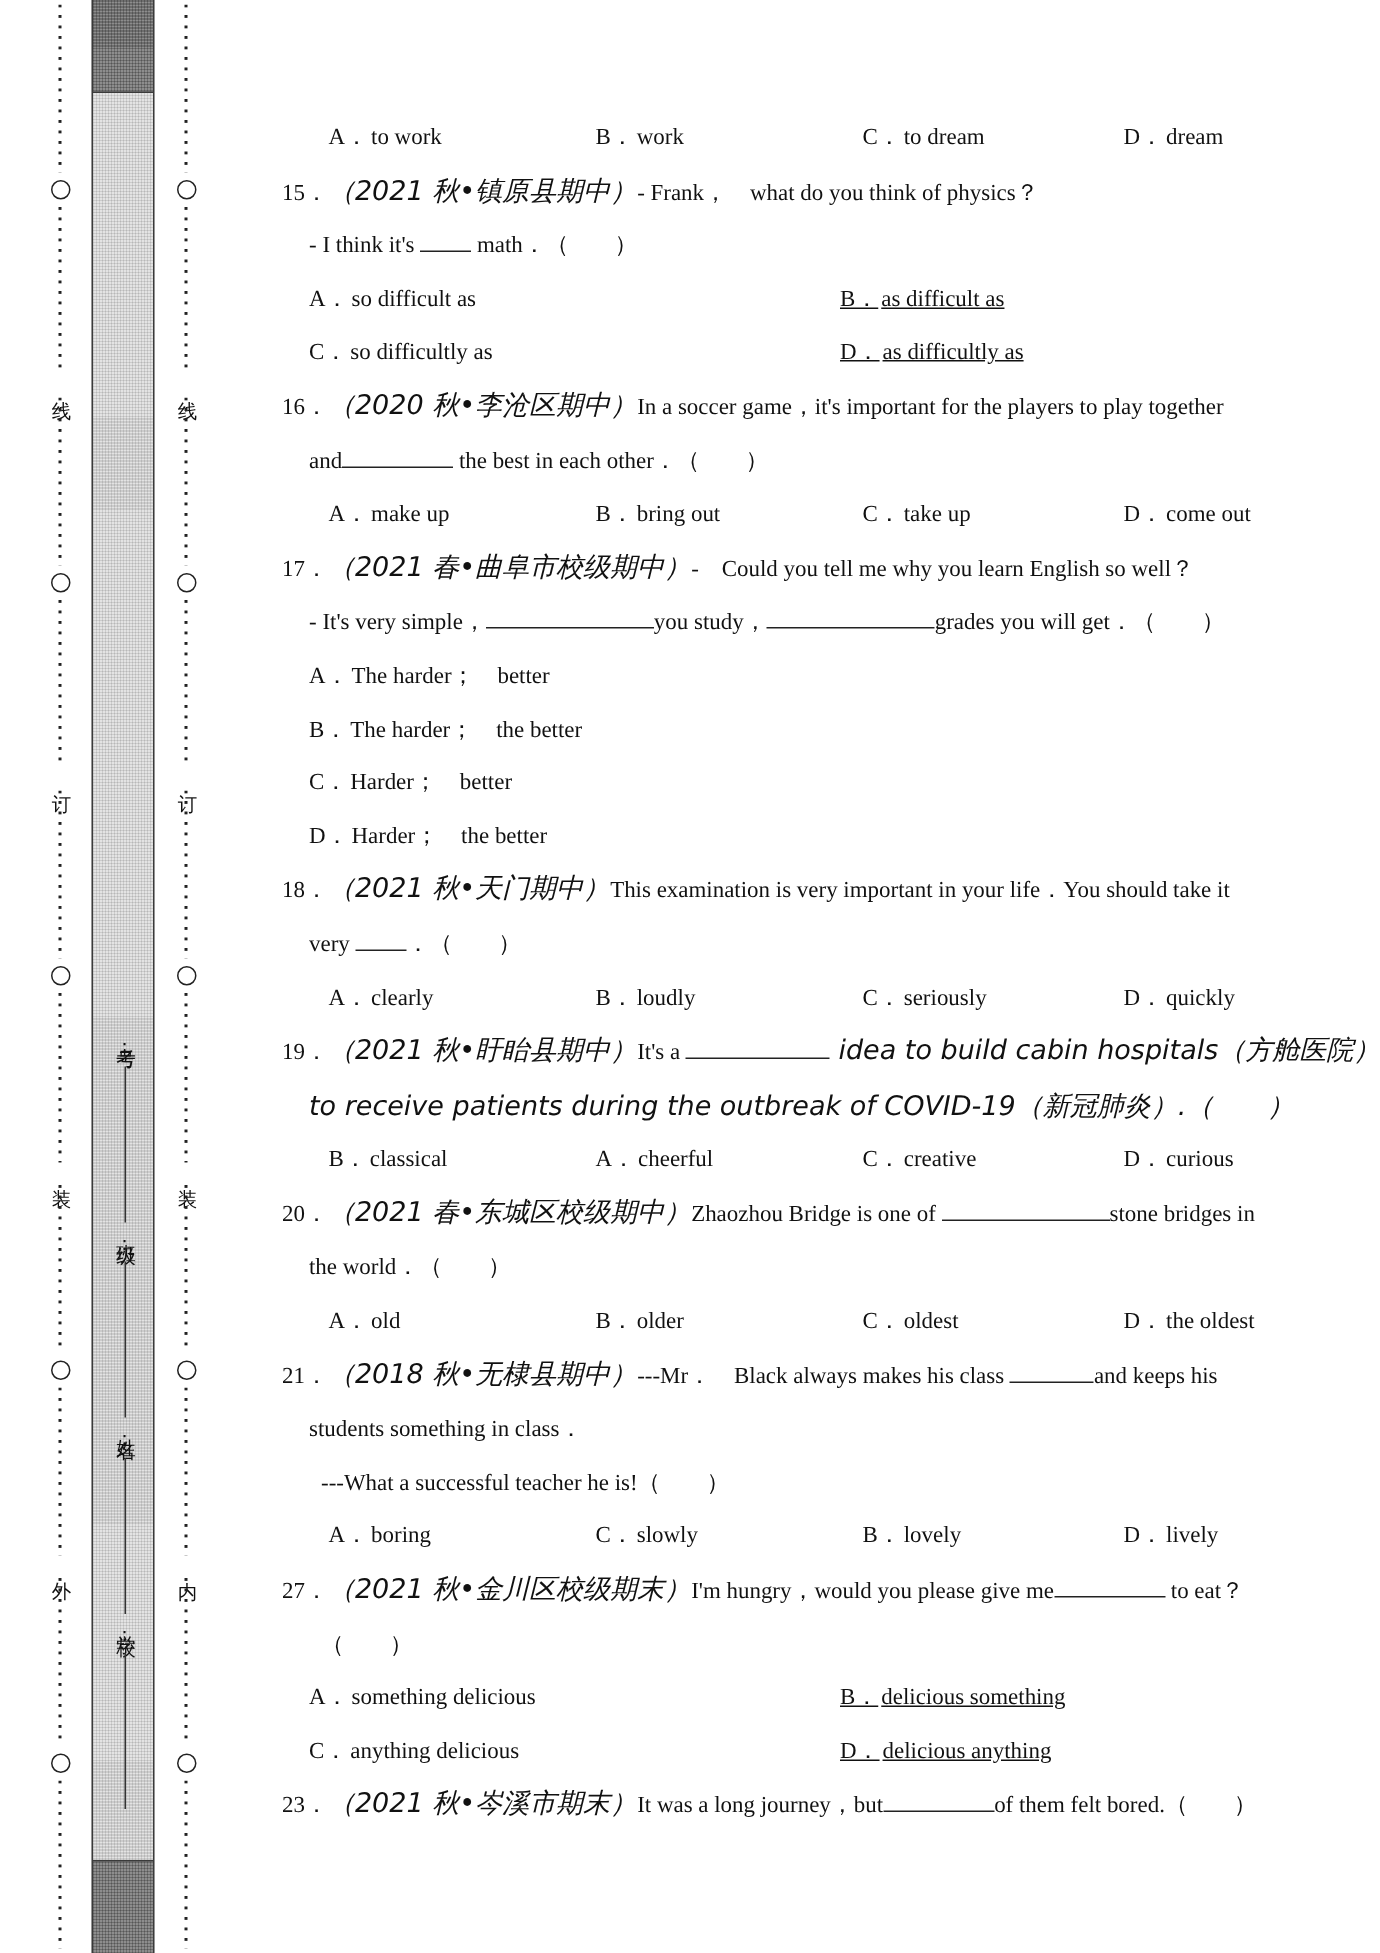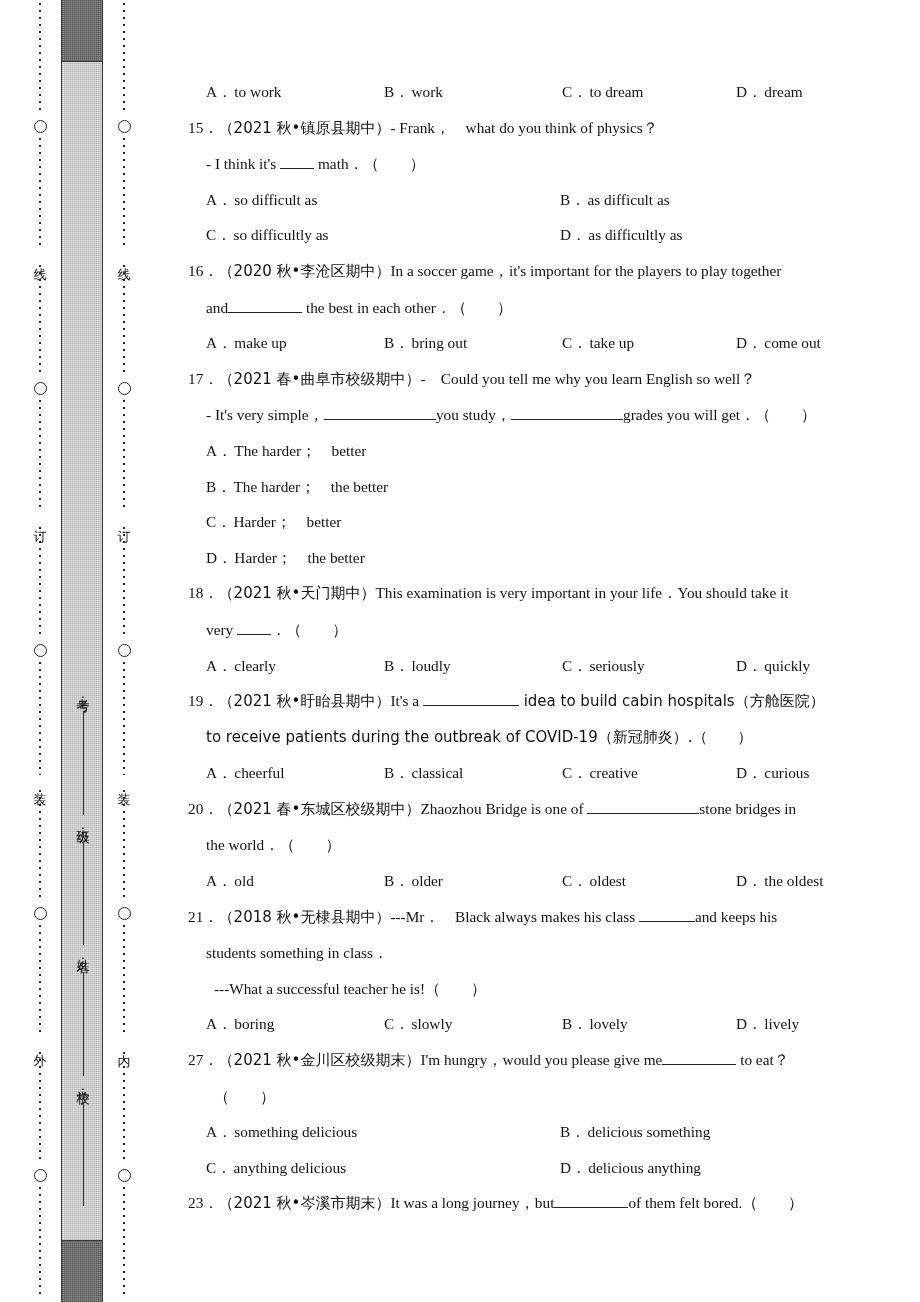--- a/index.html
+++ b/index.html
@@ -129,44 +129,45 @@
     font-size: 15.3px;
     line-height: 35.6px;
     white-space: nowrap;
   }
 
   .stem { text-indent: 0; }
   .cont { padding-left: 18px; }      
 
   .cn {
     font-family: "DejaVu Sans", "Liberation Sans", sans-serif;
-    font-size: 15px;
+    font-size: 18px;
+    font-style: italic;
   }
 
   
   .opts4 {
     display: flex;
     font-size: 15.3px;
     line-height: 35.6px;
     padding-left: 18px;
   }
   .opts4 .opt { flex: 0 0 auto; }
-  .opts4 .opt:nth-child(1) { width: 178px; }
+  .opts4 .opt:nth-child(1) { width: 178px; margin-left: 13px; }
   .opts4 .opt:nth-child(2) { width: 178px; }
   .opts4 .opt:nth-child(3) { width: 174px; }
   .opts4 .opt:nth-child(4) { width: auto; }
 
   .opts2 {
     display: flex;
     font-size: 15.3px;
     line-height: 35.6px;
     padding-left: 18px;
   }
   .opts2 .opt:nth-child(1) { width: 354px; flex: 0 0 auto; }
-  .opts2 .opt:nth-child(2) { flex: 0 0 auto; }
+  .opts2 .opt:nth-child(2) { flex: 0 0 auto; text-decoration: underline; }
 
   .opt1 {
     font-size: 15.3px;
     line-height: 35.6px;
     padding-left: 18px;
   }
 
   .optmark { margin-right: 2px; }
 
   
@@ -302,22 +303,22 @@
       <div class="opt"><span class="optmark">B．</span><span>loudly</span></div>
       <div class="opt"><span class="optmark">C．</span><span>seriously</span></div>
       <div class="opt"><span class="optmark">D．</span><span>quickly</span></div>
     </div>
   </div>
 
   <div class="q-block">
     <div class="line stem"><span>19．</span><span class="cn">（2021 秋•盱眙县期中）</span><span>It's a </span><span class="u u-xl"></span><span class="cn"> idea to build cabin hospitals（方舱医院）</span></div>
     <div class="line cont cn">to receive patients during the outbreak of COVID‑19（新冠肺炎）.（　　）</div>
     <div class="opts4">
+      <div class="opt"><span class="optmark">B．</span><span>classical</span></div>
       <div class="opt"><span class="optmark">A．</span><span>cheerful</span></div>
-      <div class="opt"><span class="optmark">B．</span><span>classical</span></div>
       <div class="opt"><span class="optmark">C．</span><span>creative</span></div>
       <div class="opt"><span class="optmark">D．</span><span>curious</span></div>
     </div>
   </div>
 
   <div class="q-block">
     <div class="line stem"><span>20．</span><span class="cn">（2021 春•东城区校级期中）</span><span>Zhaozhou Bridge is one of </span><span class="u u-xxl"></span><span>stone bridges in</span></div>
     <div class="line cont">the world．（　　）</div>
     <div class="opts4">
       <div class="opt"><span class="optmark">A．</span><span>old</span></div>

